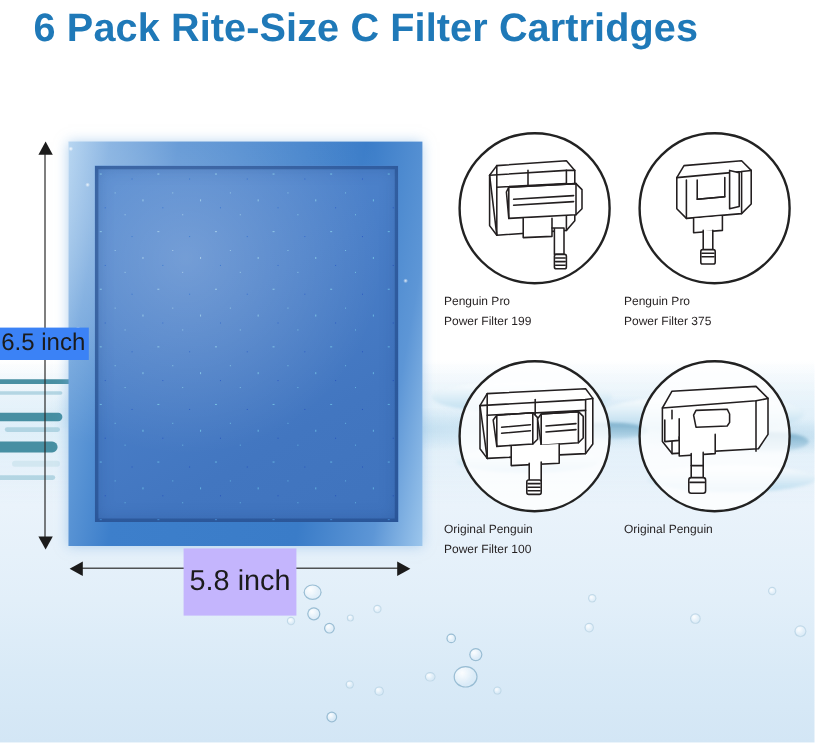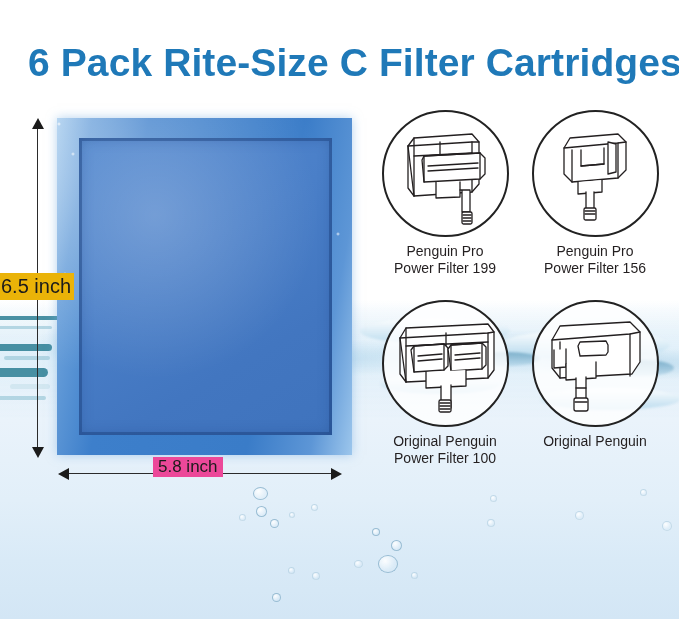--- a/index.html
+++ b/index.html
@@ -45,24 +45,23 @@
   .bubble{
     position:absolute;border-radius:50%;
     border:1px solid rgba(140,180,205,.85);
     background:radial-gradient(circle at 34% 30%, rgba(255,255,255,.9), rgba(225,240,250,.25) 62%, rgba(255,255,255,0) 100%);
   }
   .bubble.faint{border-color:rgba(165,198,218,.55);}
 
   
   .title{
     position:absolute;left:28px;top:4px;width:640px;
-    font-size:39px;font-weight:bold;letter-spacing:.1px;
+    font-size:33px;font-weight:bold;letter-spacing:.1px;
     color:#1f79b8;white-space:nowrap;
     text-shadow:0 1px 0 rgba(255,255,255,.6);
-    margin-top:37px;
   }
 
   
   .cartridge{
     position:absolute;left:57px;top:118px;width:295px;height:337px;
   }
   .cart-outer{
     position:absolute;inset:0;
     background:
       radial-gradient(circle at 22% 18%, rgba(255,255,255,.34), rgba(255,255,255,0) 55%),
@@ -104,46 +103,46 @@
   }
 
   
   .dim-v{position:absolute;left:30px;top:118px;width:16px;height:340px;}
   .dim-v .line{position:absolute;left:7px;top:6px;width:1.4px;height:328px;background:#2b2b2b;}
   .arrowhead{position:absolute;width:0;height:0;}
   .ah-up{border-left:6px solid transparent;border-right:6px solid transparent;border-bottom:11px solid #1b1b1b;left:1.5px;top:0;}
   .ah-down{border-left:6px solid transparent;border-right:6px solid transparent;border-top:11px solid #1b1b1b;left:1.5px;bottom:0;}
   .label-v{
     position:absolute;left:0px;top:273px;
-    font-size:20px;color:#1b1b1b;background:#eab308;
+    font-size:20px;color:#1b1b1b;background:#3b82f6;
     padding:2px 3px 2px 1px;white-space:nowrap;
   }
 
   .dim-h{position:absolute;left:58px;top:466px;width:284px;height:16px;}
   .dim-h .line{position:absolute;left:6px;top:7px;width:272px;height:1.4px;background:#2b2b2b;}
   .ah-left{border-top:6px solid transparent;border-bottom:6px solid transparent;border-right:11px solid #1b1b1b;left:0;top:1.5px;}
   .ah-right{border-top:6px solid transparent;border-bottom:6px solid transparent;border-left:11px solid #1b1b1b;right:0;top:1.5px;}
   .label-h{
     position:absolute;left:95px;top:-9px;
-    font-size:17px;color:#1b1b1b;background:#ec4899;padding:0 5px;white-space:nowrap;
+    font-size:24px;color:#1b1b1b;background:#c4b5fd;padding:14px 5px;white-space:nowrap;
   }
 
   
   .compat{position:absolute;left:370px;top:110px;width:300px;height:390px;}
   .compat-item{position:absolute;width:150px;}
   .circle{
     position:relative;width:123px;height:123px;margin:0 auto;
     border:2px solid #222;border-radius:50%;
     background:rgba(255,255,255,.80);
     overflow:hidden;
   }
   .circle svg{position:absolute;left:0;top:0;}
   .cap{
-    margin-top:6px;text-align:center;
-    font-size:14px;line-height:17px;color:#231f20;
+    margin-top:6px;text-align:left;
+    font-size:10px;line-height:17px;color:#231f20;
   }
   .cap span{display:block;}
 </style>
 </head>
 <body>
 
 <div id="stage">
 
   <div class="bg-base"></div>
   <div class="splash-band"></div>
@@ -249,21 +248,21 @@
           <path d="M47 54 L70 52"></path>
           <path d="M74 30 L82 32 L82 60 L74 62 Z" fill="#fff"></path>
           <path d="M44 70 L44 82 L68 80 L68 68" fill="#fff"></path>
           <path d="M52 80 L52 106 L60 106 L60 80" fill="#fff"></path>
           <rect x="50" y="96" width="12" height="12" rx="1.5" fill="#fff"></rect>
           <path d="M51 99 L61 99 M51 102 L61 102"></path>
         </svg>
       </div>
       <div class="cap">
         <span>Penguin Pro</span>
-        <span>Power Filter 156</span>
+        <span>Power Filter 375</span>
       </div>
     </div>
 
     <div class="compat-item" style="left:0px;top:190px;">
       <div class="circle">
         <svg width="123" height="123" viewBox="0 0 123 123" fill="none" stroke="#231f20" stroke-width="1.3" stroke-linejoin="round" stroke-linecap="round">
           <path d="M16 36 L22 26 L104 22 L110 30 L110 68 L104 76 L22 80 Z" fill="#fff"></path>
           <path d="M16 36 L104 31 L110 30"></path>
           <path d="M104 31 L104 76"></path>
           <path d="M16 36 L16 72 L22 80"></path>

